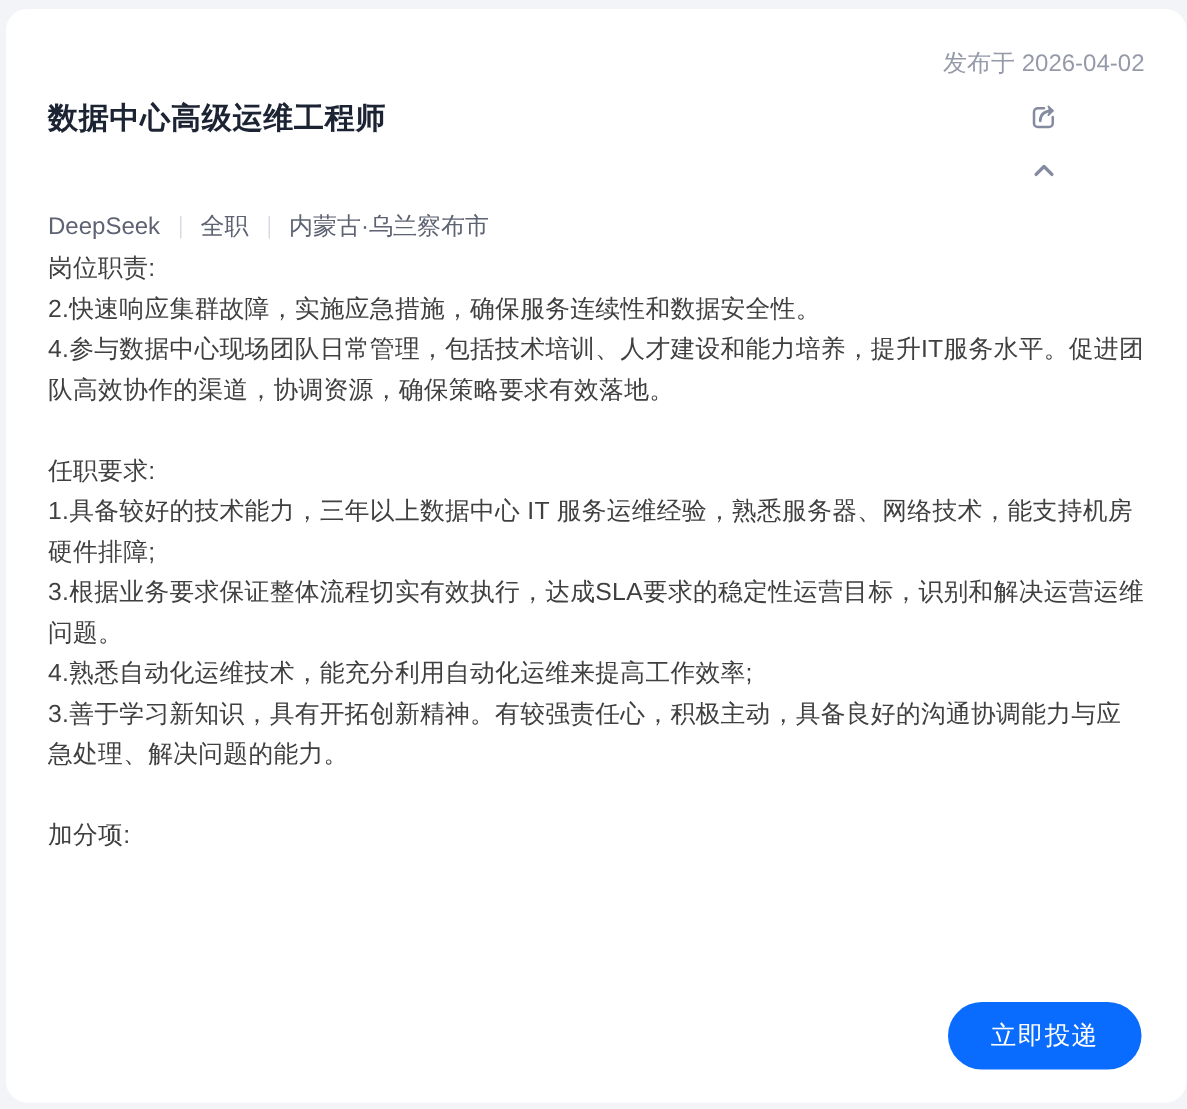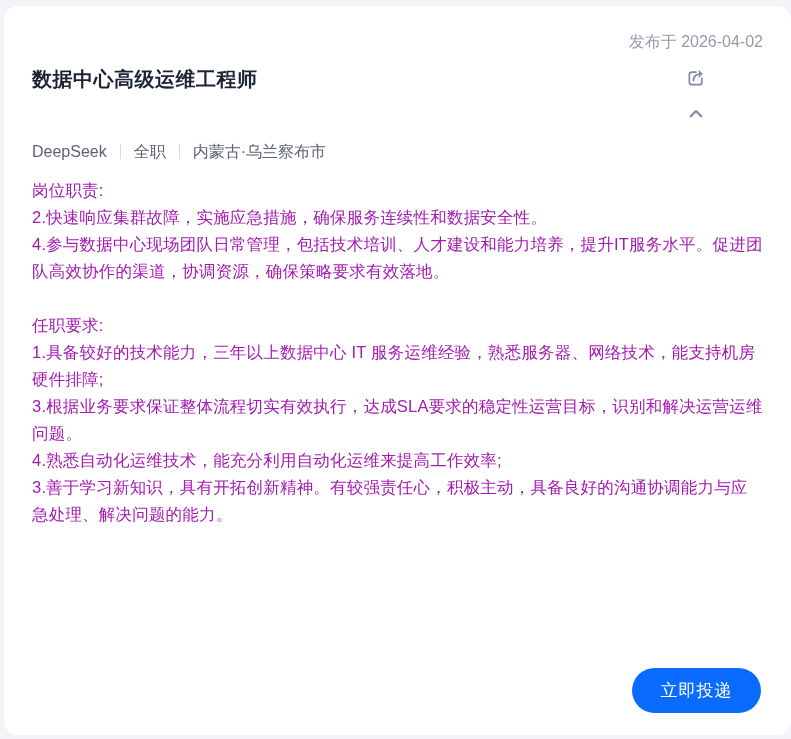--- a/index.html
+++ b/index.html
@@ -58,23 +58,23 @@
     line-height: 21px;
   }
   .meta-divider {
     width: 0;
     height: 15px;
     border-left: 1px solid #d8dbe2;
     margin: 0 13px;
   }
   
   .body-text {
-    margin-top: 15px;
+    margin-top: 4px;
     font-size: 16.5px;
-    color: #a21caf;
+    color: #404040;
     line-height: 27px;
     letter-spacing: 0.2px;
   }
   .section + .section { margin-top: 27px; }
   .section p { margin: 0; }
   
   .apply-button {
     position: absolute;
     right: 30px;
     bottom: 22px;
@@ -134,18 +134,21 @@
     </div>
 
     <div class="section">
       <p>任职要求:</p>
       <p>1.具备较好的技术能力，三年以上数据中心 IT 服务运维经验，熟悉服务器、网络技术，能支持机房硬件排障;</p>
       <p>3.根据业务要求保证整体流程切实有效执行，达成SLA要求的稳定性运营目标，识别和解决运营运维问题。</p>
       <p>4.熟悉自动化运维技术，能充分利用自动化运维来提高工作效率;</p>
       <p>3.善于学习新知识，具有开拓创新精神。有较强责任心，积极主动，具备良好的沟通协调能力与应急处理、解决问题的能力。</p>
     </div>
 
+    <div class="section">
+      <p>加分项:</p>
+    </div>
 
   </div>
 
   <button class="apply-button">立即投递</button>
 
 </div>
 
 </body></html>

